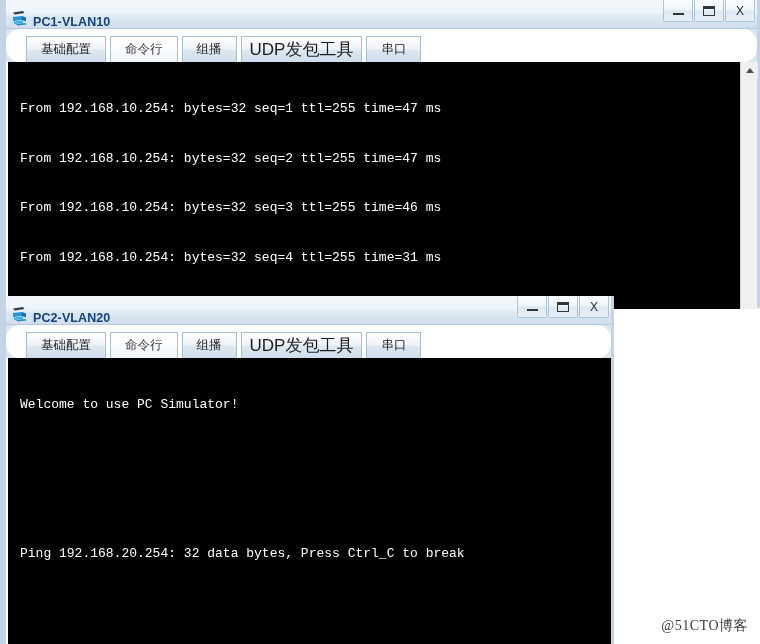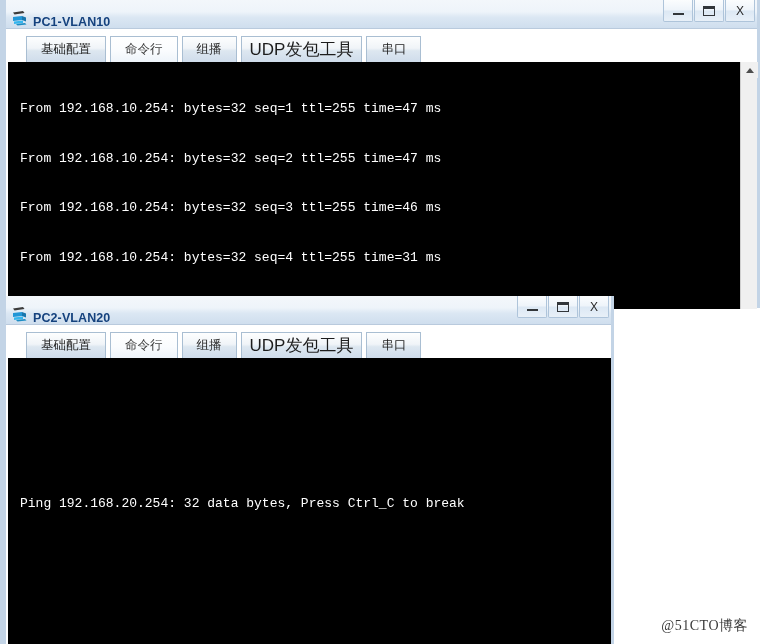--- a/index.html
+++ b/index.html
@@ -97,20 +97,21 @@
   }
 
   
   .tabstrip {
     background: #ffffff;
     height: 33px;
     padding: 4px 0 0 20px;
     display: flex;
     align-items: flex-end;
     box-sizing: border-box;
+    border-radius: 14px;
   }
   .tab {
     height: 26px;
     min-width: 44px;
     padding: 0 14px;
     margin-right: 4px;
     background: linear-gradient(to bottom, #fdfefe 0%, #f0f4f8 45%, #dde7f0 55%, #cfdceb 100%);
     border: 1px solid #a9bed2;
     border-bottom: none;
     display: flex;
@@ -278,20 +279,21 @@
   <div class="tabstrip">
     <div class="tab">基础配置</div>
     <div class="tab selected">命令行</div>
     <div class="tab">组播</div>
     <div class="tab small">UDP发包工具</div>
     <div class="tab">串口</div>
   </div>
 
   <div class="terminal-wrap">
     <div class="terminal">
+      <div class="term-line">Welcome to use PC Simulator!</div>
       <div class="term-line blank"></div>
       <div class="term-line blank"></div>
       <div class="term-line">Ping 192.168.20.254: 32 data bytes, Press Ctrl_C to break</div>
       
       
       
       
       
       
       

